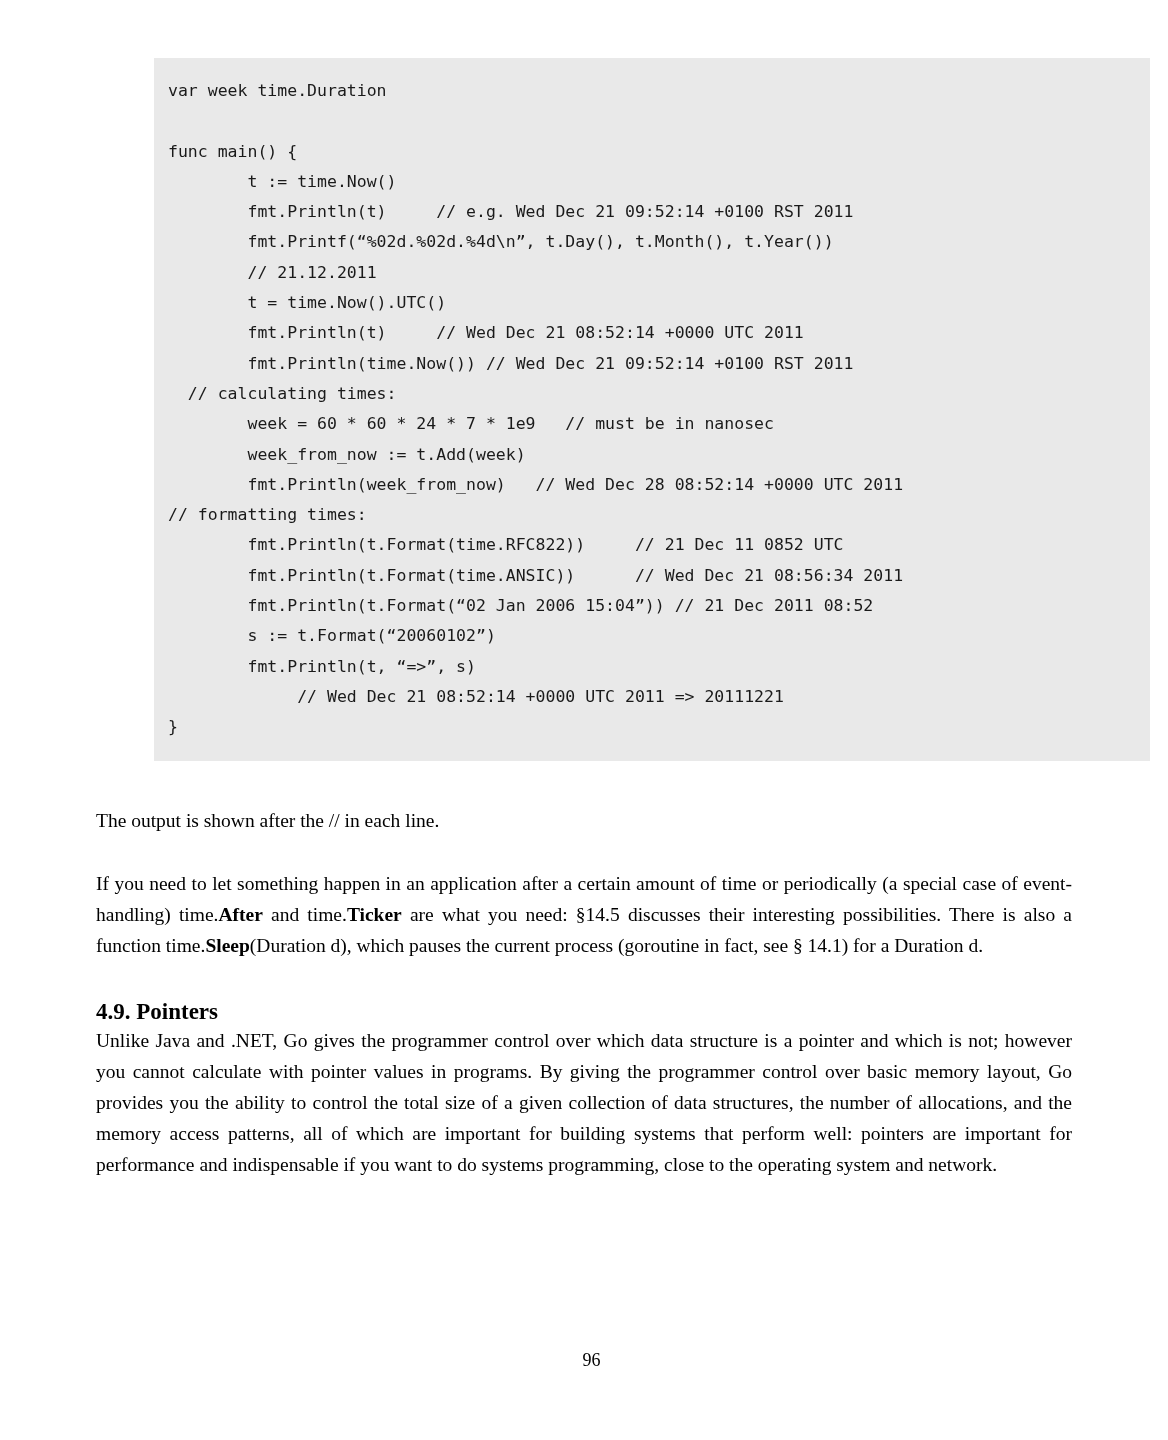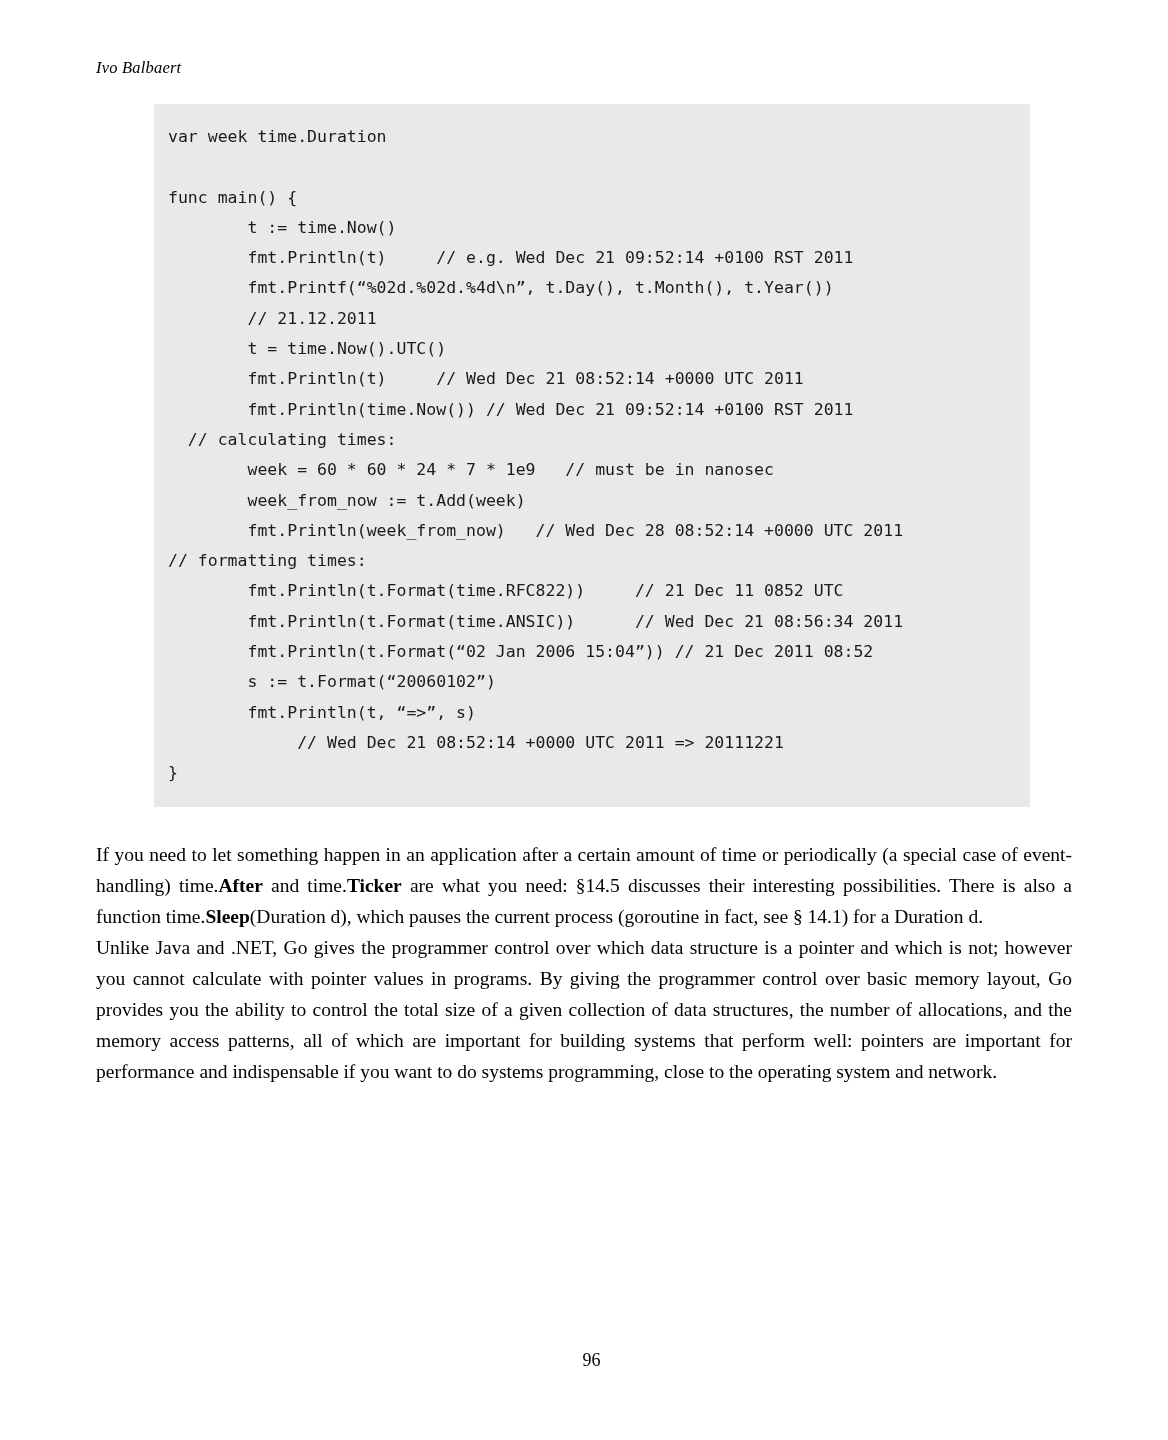--- a/index.html
+++ b/index.html
@@ -25,21 +25,21 @@
   .running-head {
     font-family: "Liberation Serif", serif;
     font-style: italic;
     font-size: 16.5px;
     letter-spacing: 0.2px;
     margin: 0 0 26px 0;
   }
   .code-block {
     background: #e9e9e9;
     margin: 0 0 0 58px;
-    width: 876px;
+    width: 996px;
     box-sizing: border-box;
     padding: 18px 0 18px 0;
   }
   .code-block pre {
     margin: 0;
     padding: 0 12px 0 14px;
     font-family: "DejaVu Sans Mono", monospace;
     font-size: 16.5px;
     line-height: 30.3px;
     white-space: pre;
@@ -72,21 +72,20 @@
     font-size: 18px;
     padding-left: 15px;
   }
   b { font-weight: bold; margin-top: 30px; }
 </style>
 </head>
 <body>
 
 <div class="page">
 
-  <div class="running-head">Ivo Balbaert</div>
 
   <div class="code-block">
     <pre>var week time.Duration
 
 func main() {
         t := time.Now()
         fmt.Println(t)     // e.g. Wed Dec 21 09:52:14 +0100 RST 2011
         fmt.Printf(“%02d.%02d.%4d\n”, t.Day(), t.Month(), t.Year())
         // 21.12.2011
         t = time.Now().UTC()
@@ -99,21 +98,23 @@
 // formatting times:
         fmt.Println(t.Format(time.RFC822))     // 21 Dec 11 0852 UTC
         fmt.Println(t.Format(time.ANSIC))      // Wed Dec 21 08:56:34 2011
         fmt.Println(t.Format(“02 Jan 2006 15:04”)) // 21 Dec 2011 08:52
         s := t.Format(“20060102”)
         fmt.Println(t, “=&gt;”, s)
              // Wed Dec 21 08:52:14 +0000 UTC 2011 =&gt; 20111221
 }</pre>
   </div>
 
+  <p class="body-text p-gap-1">The output is shown after the // in each line.</p>
 
   <p class="body-text p-gap-2"><span>If you need to let something happen in an application after a certain amount of time or periodically (a special case of event-handling) time.</span><b>After</b><span> and time.</span><b>Ticker</b><span> are what you need: §14.5 discusses their interesting possibilities. There is also a function time.</span><b>Sleep</b><span>(Duration d), which pauses the current process (goroutine in fact, see § 14.1) for a Duration d.</span></p>
 
+  <h2 class="section-heading">4.9. Pointers</h2>
 
   <p class="body-text p-after-heading">Unlike Java and .NET, Go gives the programmer control over which data structure is a pointer and which is not; however you cannot calculate with pointer values in programs. By giving the programmer control over basic memory layout, Go provides you the ability to control the total size of a given collection of data structures, the number of allocations, and the memory access patterns, all of which are important for building systems that perform well: pointers are important for performance and indispensable if you want to do systems programming, close to the operating system and network.</p>
 
 </div>
 
 <div class="page-number">96</div>
 
 </body></html>

